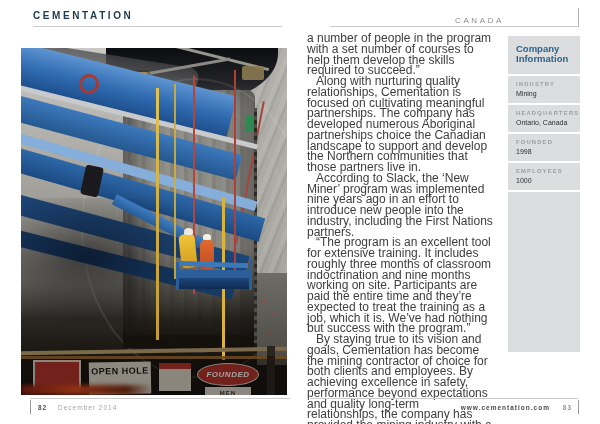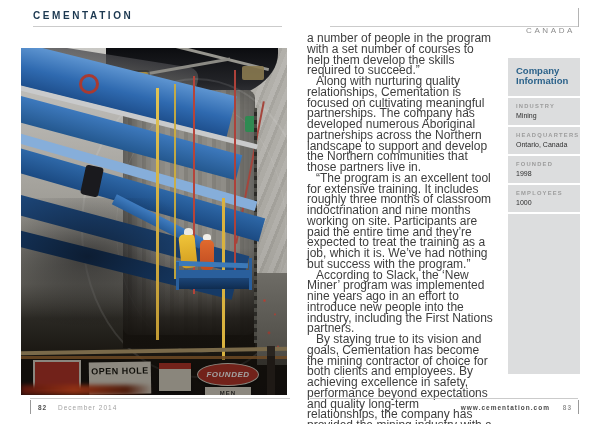--- a/index.html
+++ b/index.html
@@ -2,21 +2,21 @@
 <html><head>
 <meta charset="utf-8">
 <style>
   * { margin:0; padding:0; box-sizing:border-box; }
   html,body { width:600px; height:424px; background:#fff; font-family:"Liberation Sans", sans-serif; }
   #page { position:relative; width:600px; height:424px; background:#fff; overflow:hidden; }
 
   
   .brand { position:absolute; left:33px; top:10px; font-size:10px; font-weight:bold;
            letter-spacing:2.6px; color:#1c3850; }
-  .region { position:absolute; left:455px; top:26px; width:120px; text-align:right;
+  .region { position:absolute; left:455px; top:16px; width:120px; 
             font-size:8px; letter-spacing:2.6px; color:#8d8d8d; }
   .rule { position:absolute; height:1px; background:#cbcbcb; }
   .rule-hdr-l { left:33px; top:26px; width:249px; }
   .rule-hdr-r { left:330px; top:26px; width:248px; }
   .tick-hdr-r { position:absolute; left:578px; top:8px; width:1px; height:19px; background:#b4b4b4; }
 
   
   .photo { position:absolute; left:21px; top:48px; width:266px; height:347px; overflow:hidden;
            background:linear-gradient(180deg,#c9c8c4 0%,#b0aea9 28%,#98968f 52%,#6b6962 68%,#2a2823 78%,#17140f 90%,#141110 100%); }
   .photo > div { position:absolute; }
@@ -129,21 +129,21 @@
   .caption { left:10px; top:315px; width:244px; color:#fff; font-size:7.4px; font-weight:bold;
       font-style:italic; line-height:1.5; text-shadow:0 1px 2px rgba(0,0,0,.95); }
 
   
   .article { position:absolute; left:307px; top:33px; width:186px; color:#3d3d3d;
       font-size:12px; line-height:10.75px; }
   .article p { text-indent:9px; }
   .article p.first { text-indent:0; }
 
   
-  .sidebar { position:absolute; left:508px; top:58px; width:72px; }
+  .sidebar { position:absolute; left:508px; top:36px; width:72px; }
   .sb-box { background:#dcddde; margin-bottom:2px; padding:5px 8px 6px 8px; }
   .sb-title { color:#2b628a; font-weight:bold; font-size:9.5px; line-height:1.1; padding:8px 8px 9px 8px; }
   .sb-label { color:#9c9c9c; font-size:5.8px; font-weight:bold; letter-spacing:1.2px; margin-bottom:3px; }
   .sb-value { color:#2e2e2e; font-size:7px; }
   .sb-fill { background:#dcddde; height:160px; }
 
   
   .rule-ft-l { left:30px; top:398px; width:260px; }
   .rule-ft-r { left:310px; top:398px; width:268px; }
   .tick-ft-l { position:absolute; left:30px; top:400px; width:1px; height:14px; background:#9a9a9a; }
@@ -220,23 +220,23 @@
     <div class="sign sign-mid"></div>
     <div class="sign danger-oval">FOUNDED</div>
     <div class="sign sign-men">MEN</div>
     <div class="post-dark"></div>
     <div class="glow-red"></div>
     <div class="caption-shade"></div>
   </div>
 
   <div class="article">
     <p class="first">a number of people in the program with a set number of courses to help them develop the skills required to succeed.”</p>
-    <p>Along with nurturing quality relationships, Cementation is focused on cultivating meaningful partnerships. The company has developed numerous Aboriginal partnerships across the Northern landscape to support and develop the Northern communities that those partners live in.</p>
+    <p>Along with nurturing quality relationships, Cementation is focused on cultivating meaningful partnerships. The company has developed numerous Aboriginal partnerships choice the Canadian landscape to support and develop the Northern communities that those partners live in.</p>
+    <p>According to Slack, the ‘New Miner’ program was implemented nine years ago in an effort to introduce new people into the industry, including the First Nations partners.</p>
     <p>“The program is an excellent tool for extensive training. It includes roughly three months of classroom indoctrination and nine months working on site. Participants are paid the entire time and they’re expected to treat the training as a job, which it is. We’ve had nothing but success with the program.”</p>
-    <p>According to Slack, the ‘New Miner’ program was implemented nine years ago in an effort to introduce new people into the industry, including the First Nations partners.</p>
     <p>By staying true to its vision and goals, Cementation has become the mining contractor of choice for both clients and employees. By achieving excellence in safety, performance beyond expectations and quality long-term relationships, the company has provided the mining industry with a different approach to the way mine contracting can be carried out.</p>
   </div>
 
   <div class="sidebar">
     <div class="sb-box sb-title">Company Information</div>
     <div class="sb-box">
       <div class="sb-label">INDUSTRY</div>
       <div class="sb-value">Mining</div>
     </div>
     <div class="sb-box">

